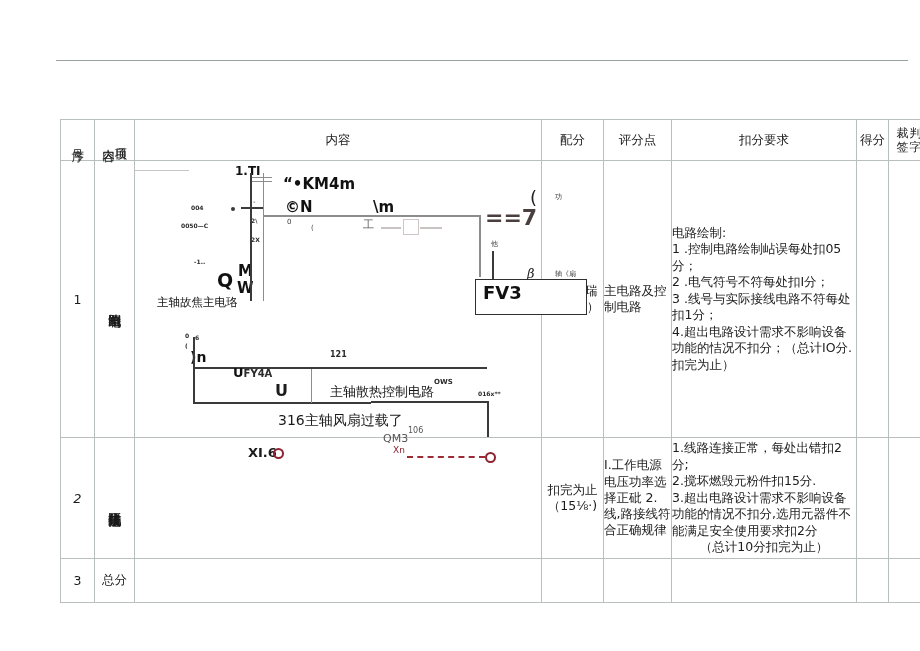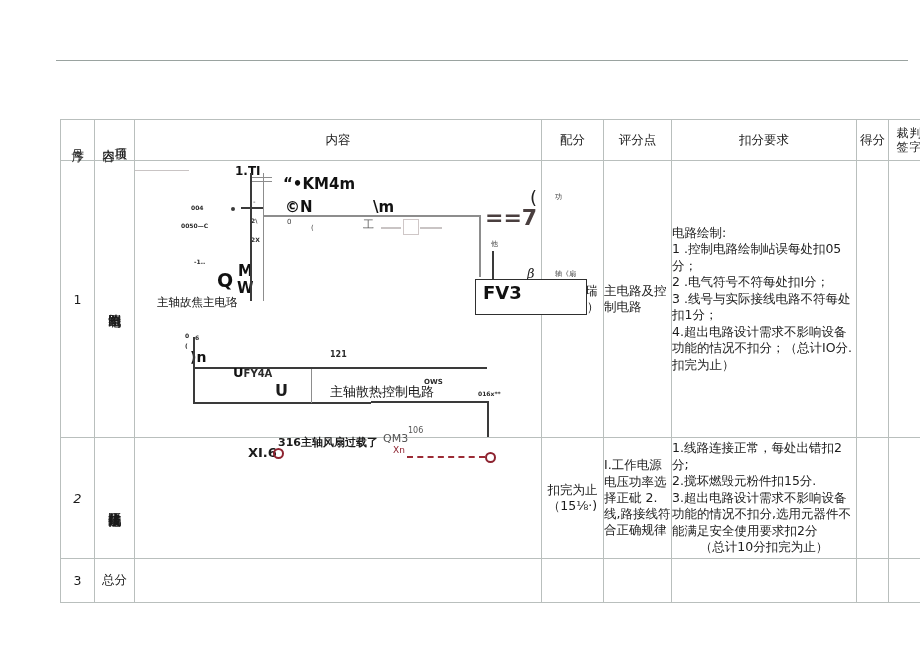--- a/index.html
+++ b/index.html
@@ -319,30 +319,30 @@
 
             <div class="ln" style="left:58px; top:176px; width:1.5px; height:66px;"></div>
             <div class="ln" style="left:58px; top:206px; width:178px; height:1.5px;"></div>
             <div class="ln" style="left:58px; top:241px; width:178px; height:1.5px;"></div>
             <div class="ln-gray" style="left:176px; top:206px; width:1px; height:36px;"></div>
 
             <div class="dg capb" style="left:98px; top:205px; font-size:13px;"><span>U</span><span class="tiny" style="font-size:10px;">FY4A</span></div>
 
             <div class="dg tiny" style="left:195px; top:190px; font-size:8px;">121</div>
             <div class="ln" style="left:176px; top:206px; width:176px; height:1.5px;"></div>
-            <div class="dg tiny" style="left:289px; top:218px; font-size:7px;">OWS</div>
+            <div class="dg tiny" style="left:299px; top:218px; font-size:7px;">OWS</div>
             <div class="dg tiny" style="left:343px; top:230px; font-size:6px;">016x**</div>
 
             <div class="ln" style="left:352px; top:240px; width:1.5px; height:36px;"></div>
             <div class="ln" style="left:236px; top:240px; width:118px; height:1.5px;"></div>
 
             <div class="dg" style="left:140px; top:222px; font-size:16px; font-weight:bold;">U</div>
             <div class="dg cap" style="left:195px; top:224px; font-size:13px;text-align:center;">主轴散热控制电路</div>
 
-            <div class="dg" style="left:143px; top:276px; font-size:11px; font-weight:bold;">316主轴风扇过载了</div>
+            <div class="dg" style="left:143px; top:252px; font-size:14px; font-weight:normal;">316主轴风扇过载了</div>
             <div class="dg" style="left:248px; top:272px; font-size:11px; color:#555;">QM3</div>
             <div class="dg" style="left:273px; top:266px; font-size:8px; color:#555;">106</div>
           </div>
         </td>
         <td class="center-sm">绘图正瑞（10分）</td>
         <td class="point-cell">主电路及控制电路</td>
         <td class="deduct-cell">
           <div>电路绘制:</div>
           <div>1        .控制电路绘制岾误每处扣05分；</div>
           <div>2        .电气符号不符每处扣I分；</div>

